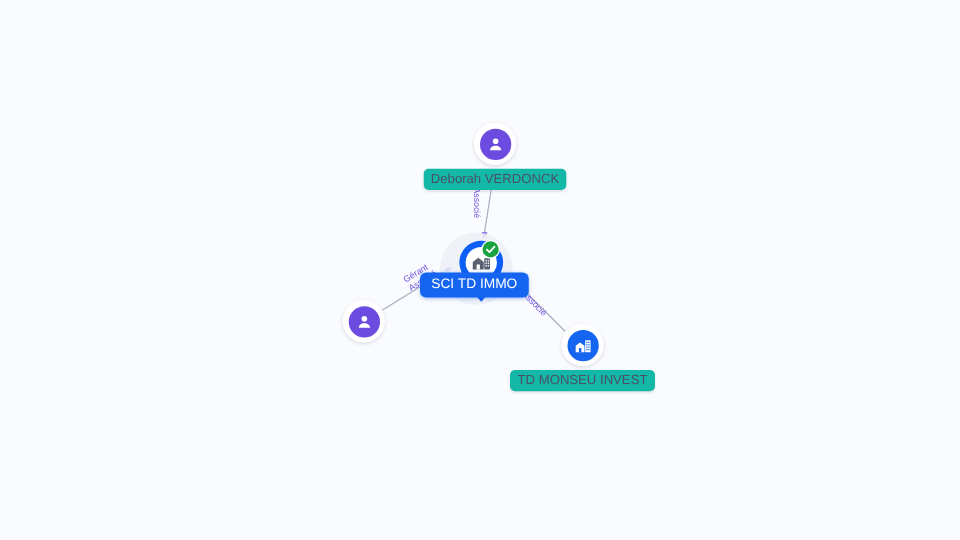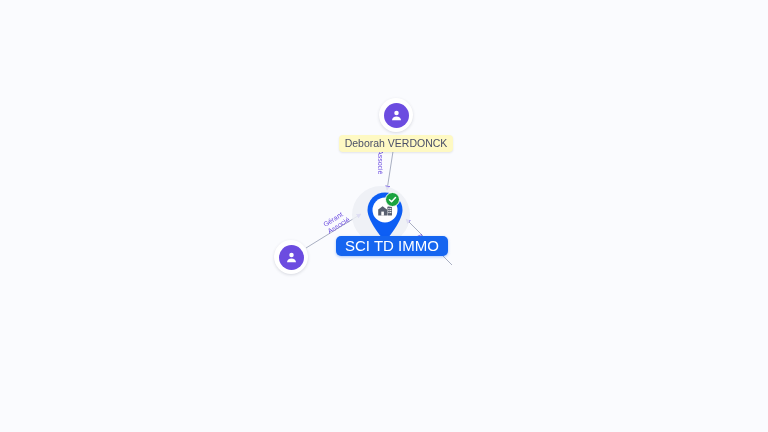--- a/index.html
+++ b/index.html
@@ -80,21 +80,21 @@
     background: #1565f0;
     display: flex;
     align-items: center;
     justify-content: center;
   }
   .company-disc svg { display: block; }
 
   
   .node-label {
     margin-top: 3px;
-    background: #fef9c3;
+    background: #14b8a6;
     border-radius: 4px;
     padding: 2px 6px 3px 6px;
     font-size: 10.5px;
     line-height: 12px;
     color: #4a4f68;
     white-space: nowrap;
     box-shadow: 0 1px 2px rgba(60,64,90,0.12);
   }
 
   
@@ -135,24 +135,24 @@
     display: flex;
     align-items: center;
     justify-content: center;
     box-sizing: border-box;
   }
   .verified-badge svg { display: block; }
 
   .center-label {
     position: absolute;
     left: -16px;
-    top: 50px;
+    top: 32px;
     background: #1565f0;
     color: #ffffff;
-    font-size: 15px;
+    font-size: 11px;
     line-height: 13px;
     font-weight: 500;
     padding: 3px 9px 4px 9px;
     border-radius: 5px;
     white-space: nowrap;
     box-shadow: 0 1px 3px rgba(21,101,240,0.35);
   }
 
   
   .edge-label {
@@ -244,14 +244,36 @@
     <div class="person-ring">
       <div class="person-disc">
         <svg width="15" height="15" viewBox="0 0 24 24" fill="#ffffff">
           <circle cx="12" cy="8" r="3.6"></circle>
           <path d="M4.8 19.6c0-3.7 3.2-5.9 7.2-5.9s7.2 2.2 7.2 5.9z"></path>
         </svg>
       </div>
     </div>
   </div>
 
+  <div class="node" id="node-tdinvest" style="left:399px; top:259px; width:134px;">
+    <div class="company-ring">
+      <div class="company-disc">
+        <svg width="15" height="15" viewBox="0 0 24 24" fill="#ffffff">
+          <path d="M2.5 20.5v-8.2l5.6-4.3 5.6 4.3v8.2z"></path>
+          <rect x="14.6" y="5.2" width="6.9" height="15.3" rx="0.7"></rect>
+          <g fill="#1565f0">
+            <rect x="16.0" y="7.0" width="1.6" height="1.6"></rect>
+            <rect x="18.6" y="7.0" width="1.6" height="1.6"></rect>
+            <rect x="16.0" y="10.1" width="1.6" height="1.6"></rect>
+            <rect x="18.6" y="10.1" width="1.6" height="1.6"></rect>
+            <rect x="16.0" y="13.2" width="1.6" height="1.6"></rect>
+            <rect x="18.6" y="13.2" width="1.6" height="1.6"></rect>
+            <rect x="16.0" y="16.3" width="1.6" height="1.6"></rect>
+            <rect x="18.6" y="16.3" width="1.6" height="1.6"></rect>
+            <rect x="6.6" y="15.2" width="3.2" height="5.3"></rect>
+          </g>
+        </svg>
+      </div>
+    </div>
+    <div class="node-label">TD MONSEU INVEST</div>
+  </div>
 
 </div>
 
 </body></html>

